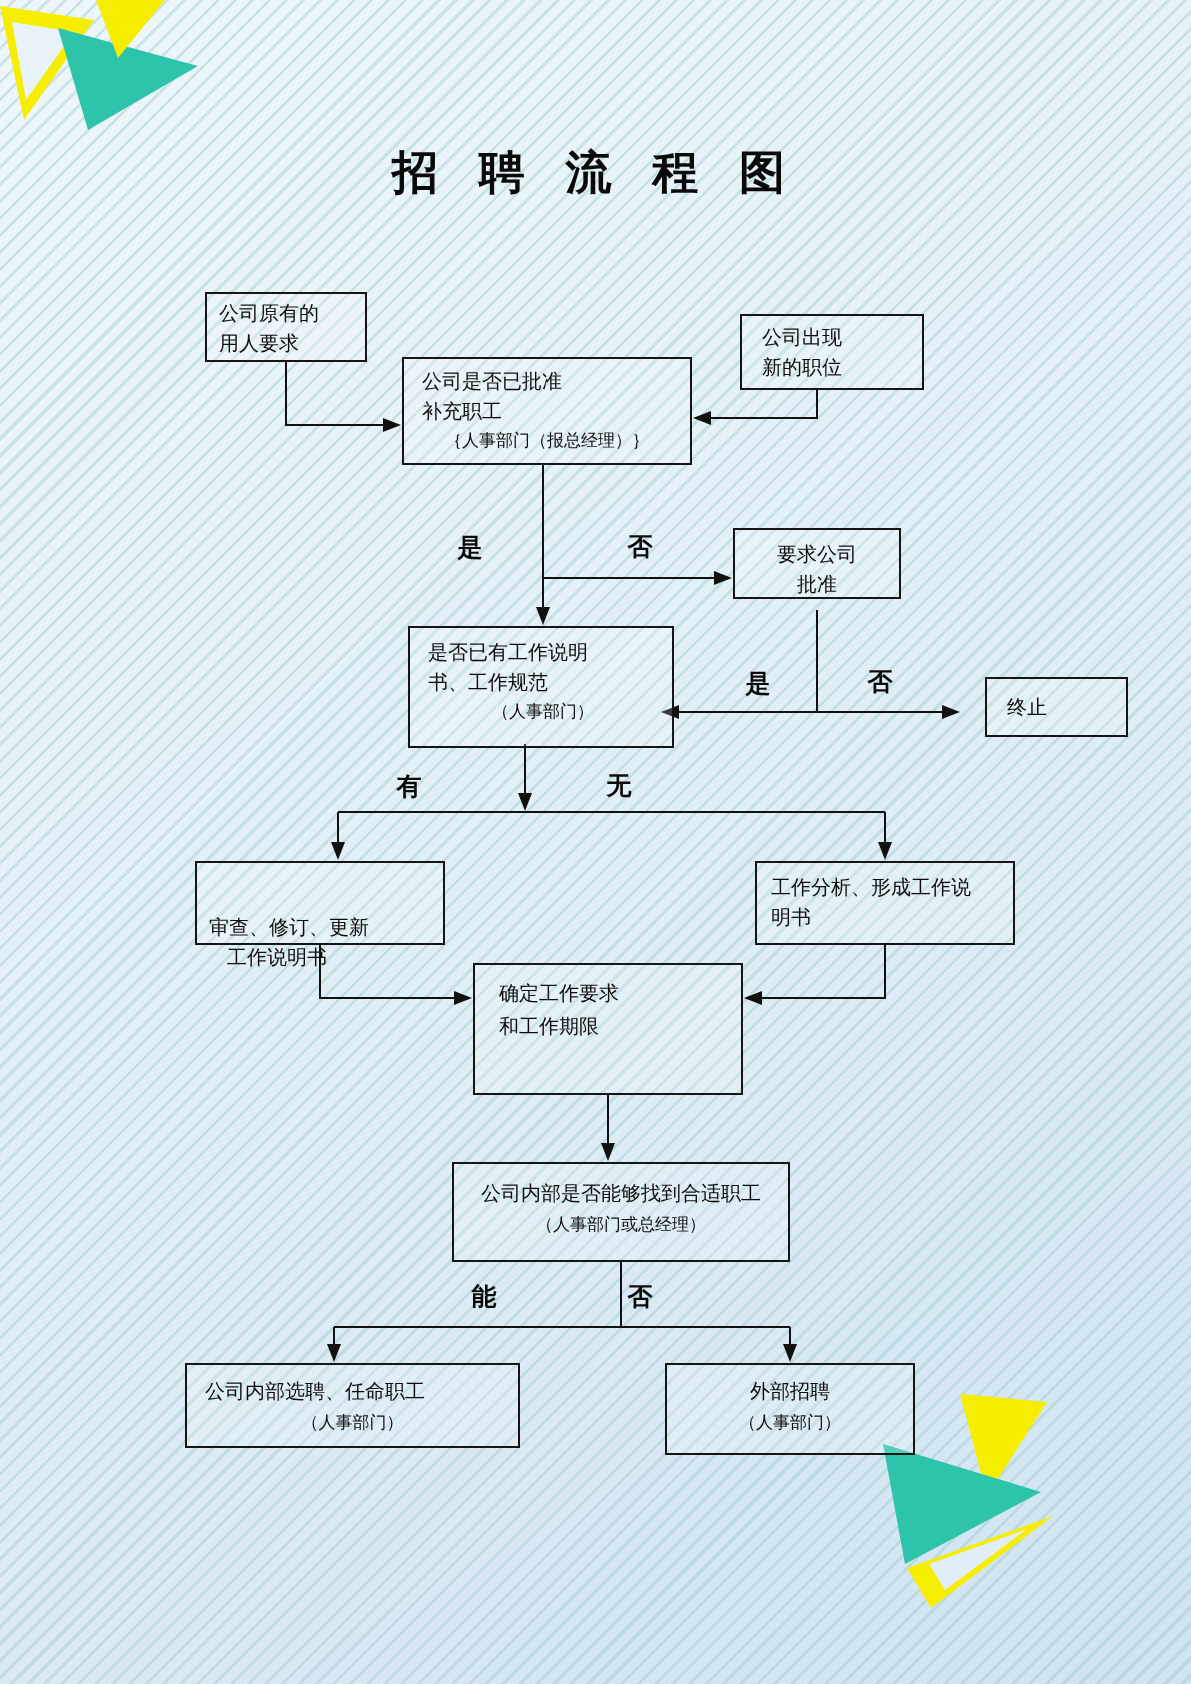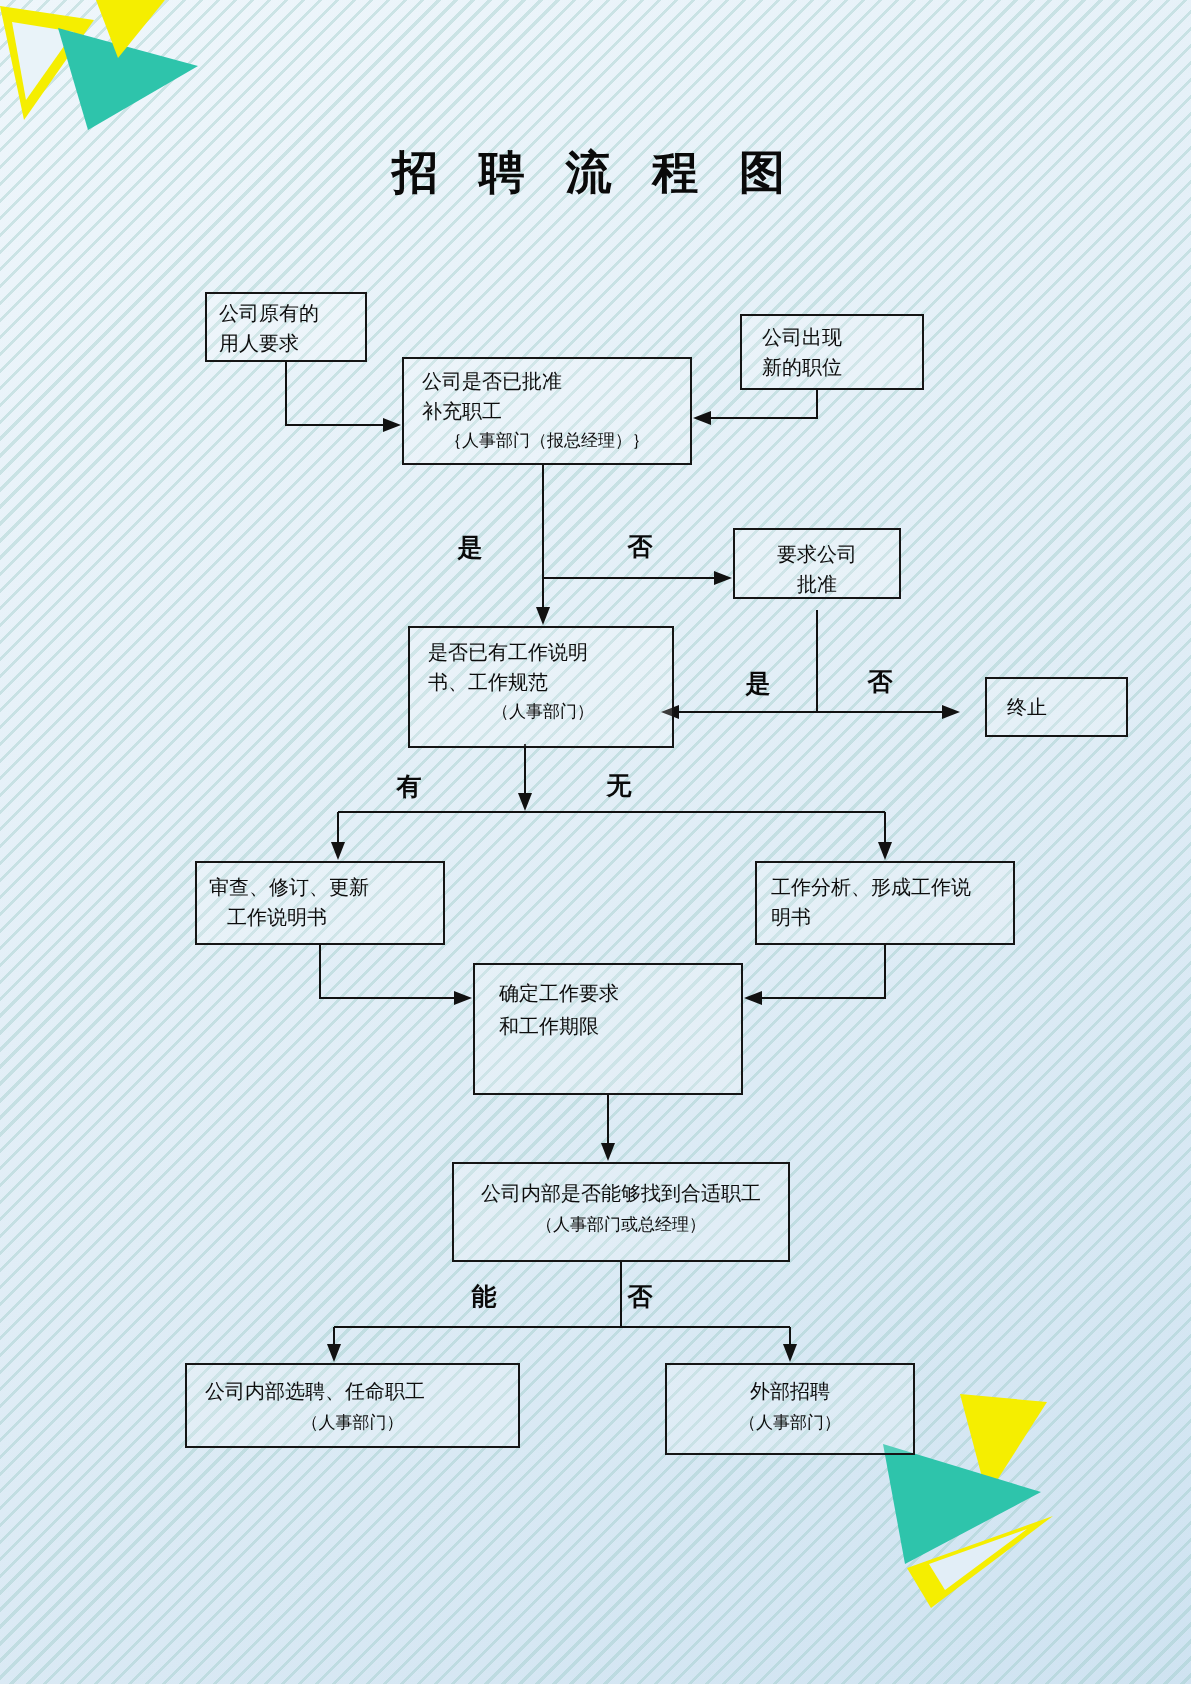--- a/index.html
+++ b/index.html
@@ -42,21 +42,21 @@
   .node .sub{font-size:17px;text-align:center;padding-left:0 !important;}
   #boxA{left:205px;top:292px;width:162px;height:70px;padding:4px 0 0 12px;}
   #boxB{left:740px;top:314px;width:184px;height:76px;padding:6px 0 0 20px;}
   #boxC{left:402px;top:357px;width:290px;height:108px;padding:7px 0 0 0;}
   #boxC .ln{padding-left:18px;}
   #boxE{left:733px;top:528px;width:168px;height:71px;padding:9px 0 0 0;text-align:center;}
   #boxD{left:408px;top:626px;width:266px;height:122px;padding:9px 0 0 4px;}
   #boxD .ln{padding-left:14px;}
   #boxT{left:985px;top:677px;width:143px;height:60px;display:flex;align-items:center;padding-left:20px;}
   #boxF{left:195px;top:861px;width:250px;height:84px;padding:9px 0 0 0;}
-  #boxF .l0{padding-left:12px;}
+  #boxF .l0{padding-left:12px;margin-top:40px;}
   #boxF .l1{padding-left:30px;}
   #boxG{left:755px;top:861px;width:260px;height:84px;padding:9px 0 0 14px;}
   #boxH{left:473px;top:963px;width:270px;height:132px;padding:12px 0 0 0;line-height:33px;}
   #boxH .ln{padding-left:24px;}
   #boxI{left:452px;top:1162px;width:338px;height:100px;padding:13px 0 12px 0;text-align:center;line-height:32px;}
   #boxJ{left:185px;top:1363px;width:335px;height:85px;padding:10px 0 0 0;line-height:32px;}
   #boxJ .l0{padding-left:18px;}
   #boxJ .l1{padding-left:78px;}
   #boxK{left:665px;top:1363px;width:250px;height:92px;padding:10px 0 0 0;text-align:center;line-height:32px;}
   

